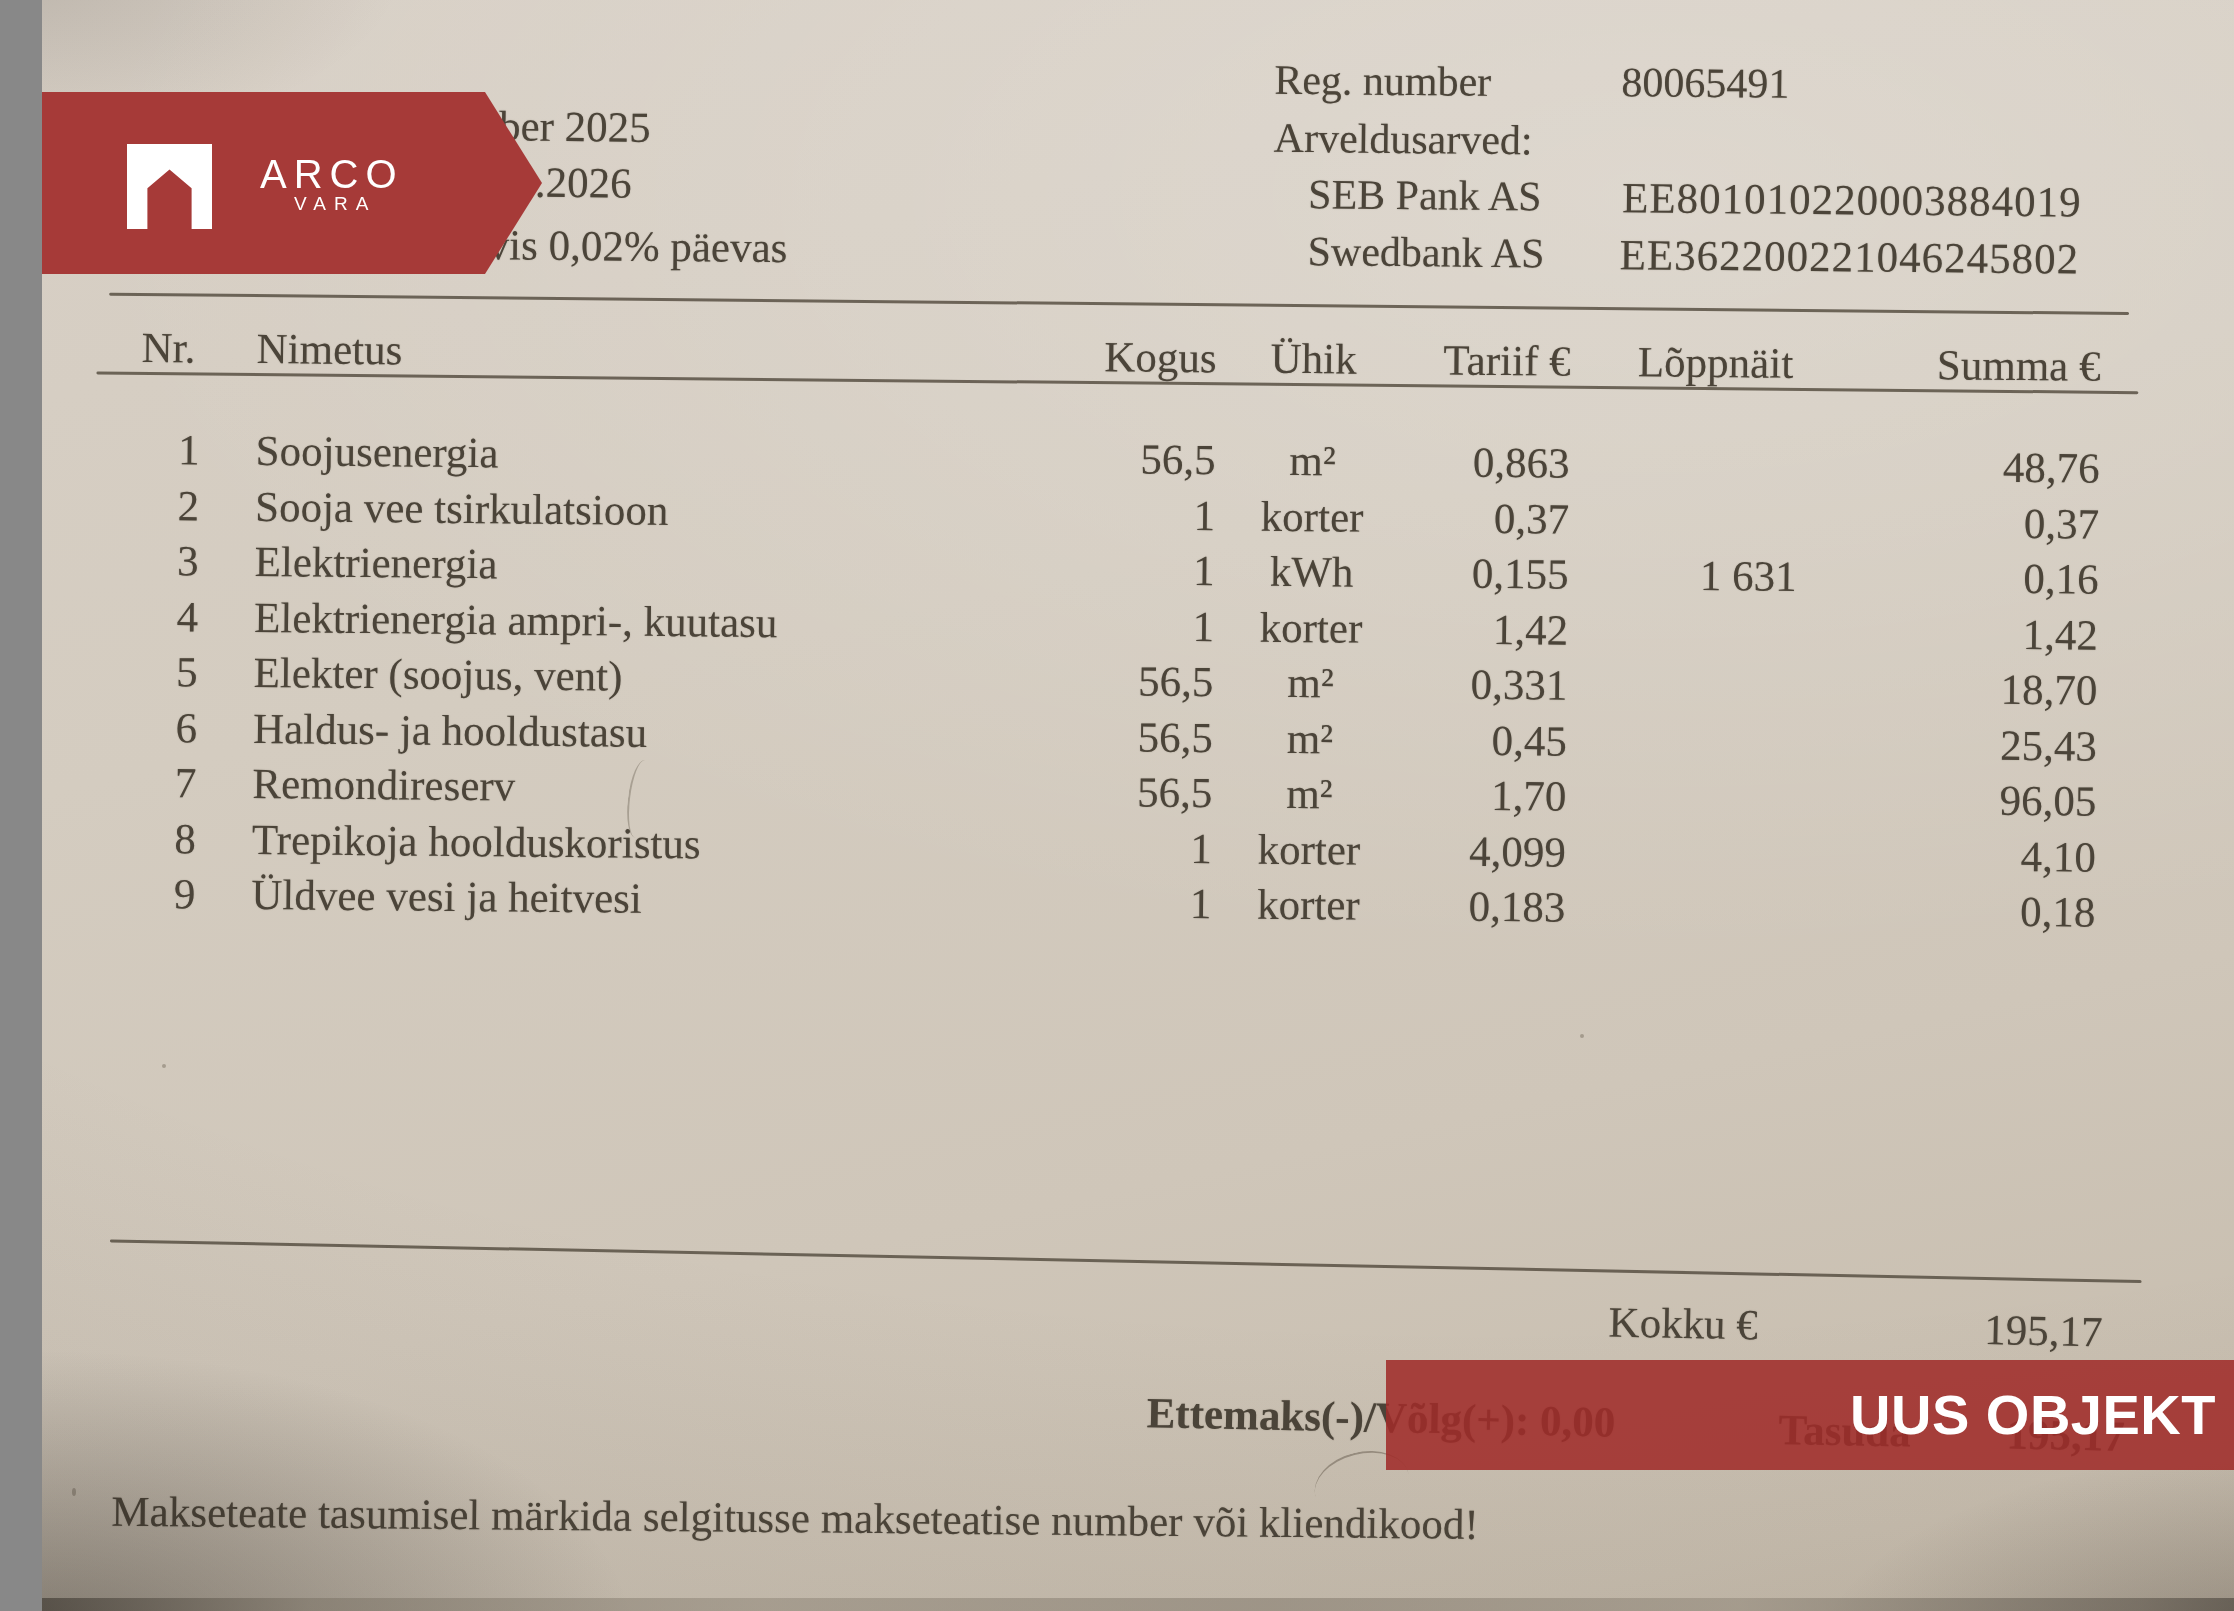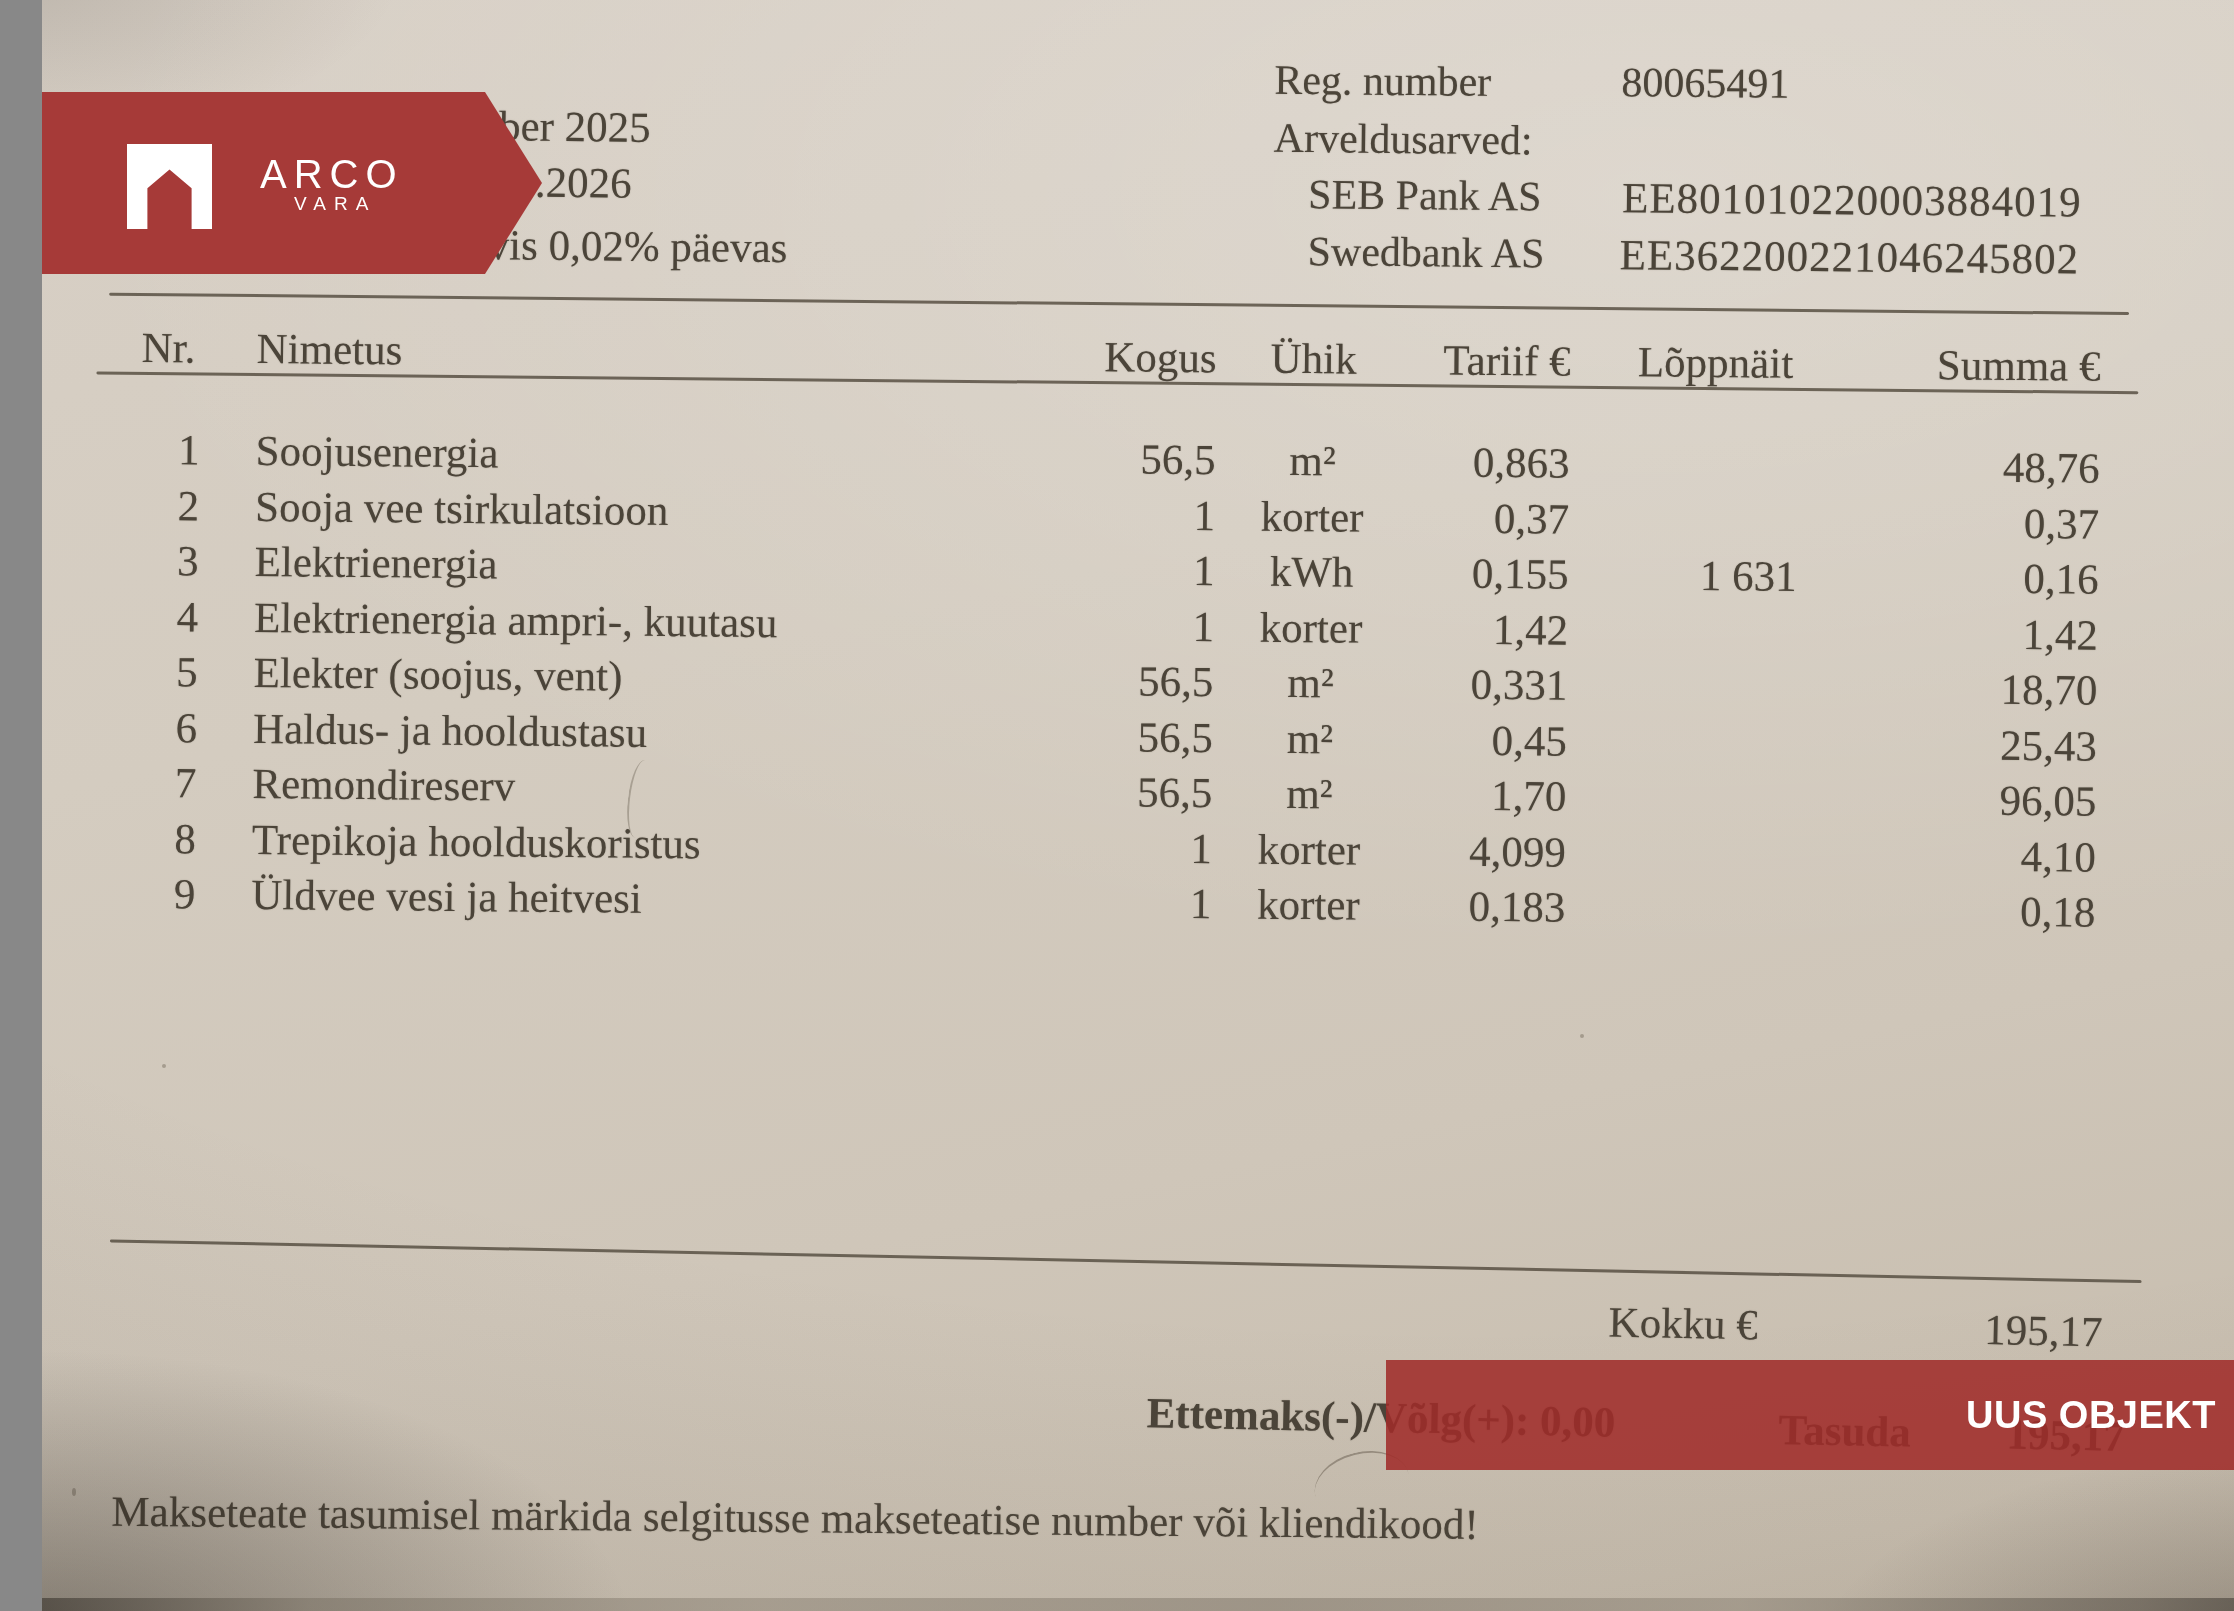--- a/index.html
+++ b/index.html
@@ -33,21 +33,21 @@
   
   .arco-banner{
     position:absolute;left:0;top:92px;width:500px;height:182px;
     clip-path:polygon(0 0,88.6% 0,100% 50%,88.6% 100%,0 100%);
   }
   .arco-text{position:absolute;color:#fff;font-family:"Liberation Sans","DejaVu Sans",sans-serif;line-height:1;text-shadow:none;}
   .uus-banner{
     position:absolute;left:1344px;top:1360px;width:890px;height:110px;
     display:flex;align-items:center;justify-content:flex-end;padding-right:60px;box-sizing:border-box;
   }
-  .uus-label{color:#fff;font-family:"Liberation Sans","DejaVu Sans",sans-serif;font-size:38px;font-weight:600;letter-spacing:.5px;line-height:1;}
+  .uus-label{color:#fff;font-family:"Liberation Sans","DejaVu Sans",sans-serif;font-size:56px;font-weight:600;letter-spacing:.5px;line-height:1;}
   
   .vignette{position:absolute;inset:0;pointer-events:none;background:
     radial-gradient(38% 26% at 0% 102%, rgba(35,30,24,.40), transparent 70%),
     radial-gradient(30% 20% at 100% 104%, rgba(35,30,24,.28), transparent 70%),
     radial-gradient(26% 16% at -2% -2%, rgba(40,34,27,.16), transparent 70%),
     radial-gradient(150% 90% at 65% 30%, transparent 58%, rgba(60,52,44,.12) 100%);}
   .bottom-edge{position:absolute;left:0;right:0;bottom:0;height:13px;opacity:.6;background:
     linear-gradient(90deg,#37322b 0%,#7d7568 12%,#958c7e 32%,#877e71 55%,#948b7d 76%,#5d564c 94%,#3a352e 100%);}
   .crease{position:absolute;border-radius:50%;pointer-events:none;}
   .crease-a{left:586px;top:760px;width:22px;height:78px;border-left:2px solid rgba(90,80,66,.35);transform:rotate(7deg);}

